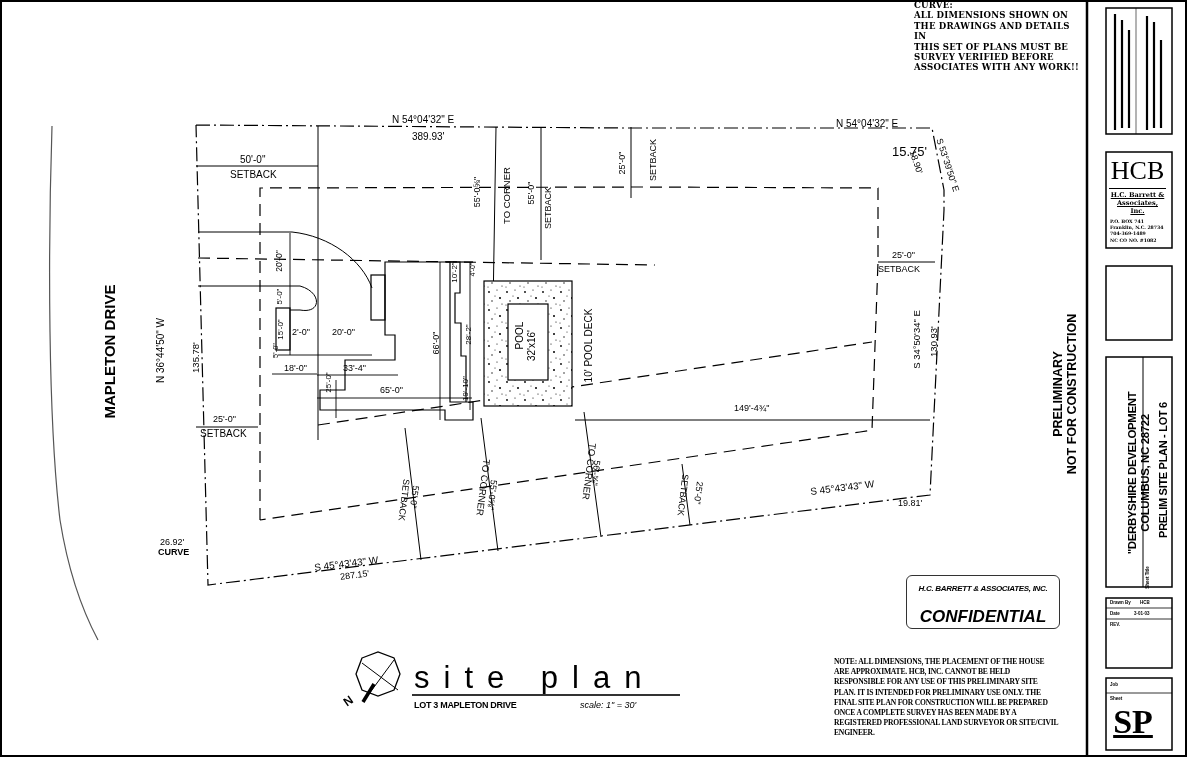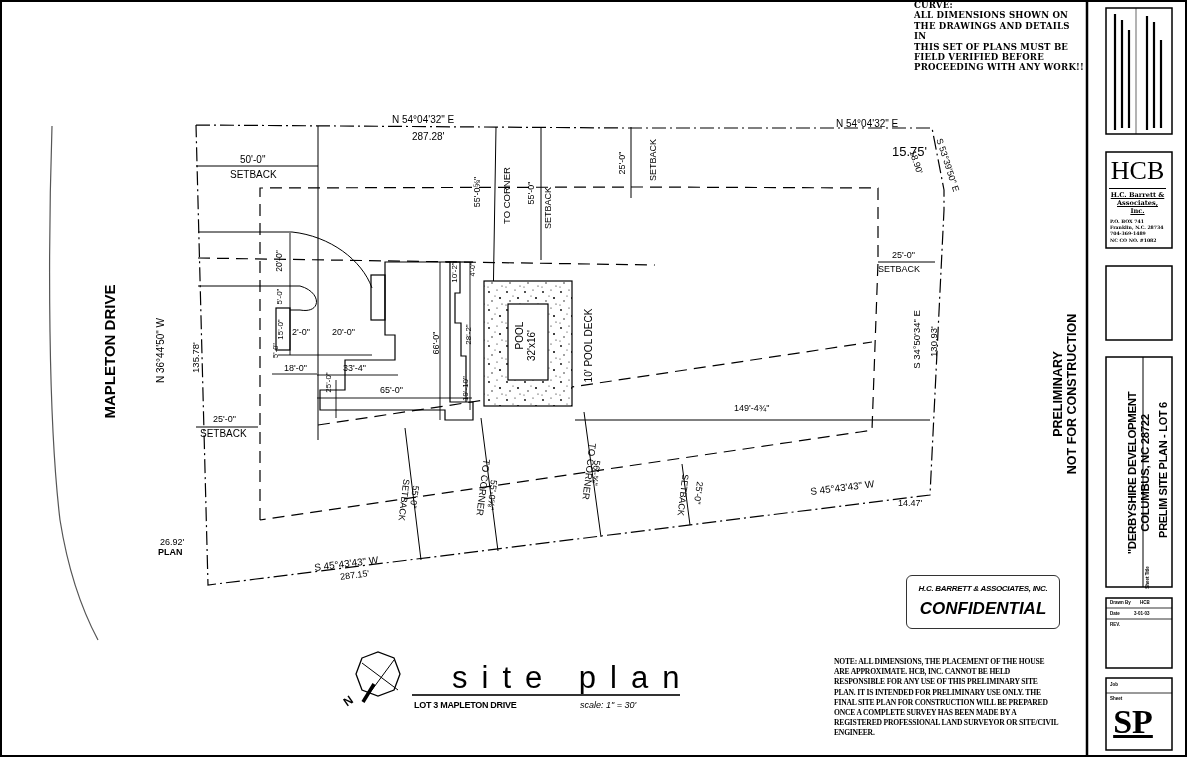--- a/index.html
+++ b/index.html
@@ -4,22 +4,22 @@
 <style>
   html,body{margin:0;padding:0;background:#fff;}
   body{width:1187px;height:757px;position:relative;overflow:hidden;font-family:"Liberation Sans",sans-serif;color:#000;}
   .sheet{position:absolute;left:0;top:0;width:1187px;height:757px;}
   svg{position:absolute;left:0;top:0;}
   .abs{position:absolute;}
   .note-top{left:914px;top:4px;width:170px;font-family:"DejaVu Serif",serif;font-weight:bold;font-size:8.6px;line-height:10.4px;letter-spacing:.2px;}
   .note-bottom{left:834px;top:657px;width:224px;font-family:Liberation Serif, serif;font-weight:bold;font-size:7.6px;line-height:10.2px;letter-spacing:-.2px;}
   .conf{left:906px;top:575px;width:152px;height:52px;border:1px solid #333;border-radius:6px;text-align:center;}
   .conf .c1{font-size:8px;font-weight:bold;font-style:italic;margin-top:8px;letter-spacing:-.3px;}
-  .conf .c2{font-size:17px;font-weight:bold;font-style:italic;margin-top:6px;}
-  .title-main{left:414px;top:660px;font-size:31px;letter-spacing:14px;margin-left:38px;}
+  .conf .c2{font-size:17px;font-weight:bold;font-style:italic;margin-top:14px;}
+  .title-main{left:414px;top:660px;font-size:31px;letter-spacing:14px;}
   .title-rule{left:412px;top:694px;width:268px;height:2px;background:#333;}
   .title-sub{left:414px;top:700px;font-size:9px;font-weight:bold;letter-spacing:-.3px;}
   .title-scale{left:580px;top:700px;font-size:9px;font-style:italic;}
   .tb{position:absolute;border:1.5px solid #000;}
   .rot{position:absolute;transform-origin:center center;white-space:nowrap;}
   .hcb-logo{font-family:"Liberation Serif",serif;font-size:26px;text-align:center;margin-top:4px;}
   .hcb-name{font-family:"DejaVu Serif",serif;font-size:6.6px;font-weight:bold;text-align:center;border-top:1px solid #000;margin:2px 3px 0;padding-top:2px;line-height:8px;text-decoration:underline;}
   .hcb-addr{font-family:"DejaVu Serif",serif;font-size:4.6px;font-weight:bold;padding:4px 4px 0;line-height:6.2px;}
   .sp{font-family:"Liberation Serif",serif;font-size:34px;font-weight:bold;text-align:center;}
   .tiny{font-size:4.5px;font-weight:bold;}
@@ -127,42 +127,42 @@
     <line x1="1154" y1="22" x2="1154" y2="128"></line>
     <line x1="1161" y1="40" x2="1161" y2="128"></line>
   </g>
 </svg>
 
 <div class="abs note-top">
   <div style="margin-top:-4px">CURVE:</div>
   <div>ALL DIMENSIONS SHOWN ON</div>
   <div>THE DRAWINGS AND DETAILS IN</div>
   <div>THIS SET OF PLANS MUST BE</div>
-  <div>FIELD VERIFIED BEFORE</div>
-  <div>PROCEEDING WITH ANY WORK!!</div>
+  <div>SURVEY VERIFIED BEFORE</div>
+  <div>ASSOCIATES WITH ANY WORK!!</div>
 </div>
 
 <div class="rot" style="left:44px;top:345px;width:130px;font-size:15px;font-weight:bold;transform:rotate(-90deg);">MAPLETON DRIVE</div>
 
 <div class="rot" style="left:392px;top:114px;font-size:10px;">N 54°04'32" E</div>
-<div class="rot" style="left:412px;top:131px;font-size:10px;">287.28'</div>
+<div class="rot" style="left:412px;top:131px;font-size:10px;">389.93'</div>
 <div class="rot" style="left:836px;top:118px;font-size:10px;">N 54°04'32" E</div>
 <div class="rot" style="left:892px;top:144px;font-size:13px;">15.75'</div>
 <div class="rot" style="left:920px;top:160px;font-size:9px;transform:rotate(72deg);">S 53°39'50" E</div>
 <div class="rot" style="left:904px;top:157px;font-size:9px;transform:rotate(72deg);">18.90'</div>
 <div class="rot" style="left:887px;top:334px;font-size:9.5px;transform:rotate(-90deg);">S 34°50'34" E</div>
 <div class="rot" style="left:918px;top:336px;font-size:9.5px;transform:rotate(-90deg);">130.93'</div>
 <div class="rot" style="left:810px;top:482px;font-size:10px;transform:rotate(-7deg);">S 45°43'43" W</div>
-<div class="rot" style="left:898px;top:498px;font-size:9px;">14.47'</div>
+<div class="rot" style="left:898px;top:498px;font-size:9px;">19.81'</div>
 <div class="rot" style="left:314px;top:558px;font-size:10px;transform:rotate(-7deg);">S 45°43'43" W</div>
 <div class="rot" style="left:340px;top:570px;font-size:9px;transform:rotate(-7deg);">287.15'</div>
 <div class="rot" style="left:128px;top:345px;font-size:10px;transform:rotate(-90deg);">N 36°44'50" W</div>
 <div class="rot" style="left:180px;top:352px;font-size:9.5px;transform:rotate(-90deg);">135.78'</div>
 <div class="rot" style="left:160px;top:537px;font-size:9px;">26.92'</div>
-<div class="rot" style="left:158px;top:547px;font-size:9px;font-weight:bold;">PLAN</div>
+<div class="rot" style="left:158px;top:547px;font-size:9px;font-weight:bold;">CURVE</div>
 
 <div class="rot" style="left:240px;top:154px;font-size:10px;">50'-0"</div>
 <div class="rot" style="left:230px;top:169px;font-size:10px;">SETBACK</div>
 <div class="rot" style="left:213px;top:414px;font-size:9px;">25'-0"</div>
 <div class="rot" style="left:200px;top:428px;font-size:10px;">SETBACK</div>
 <div class="rot" style="left:892px;top:250px;font-size:9px;">25'-0"</div>
 <div class="rot" style="left:878px;top:264px;font-size:9px;">SETBACK</div>
 <div class="rot" style="left:520px;top:188px;font-size:9px;transform:rotate(-90deg);">55'-0"</div>
 <div class="rot" style="left:527px;top:203px;font-size:9px;transform:rotate(-90deg);">SETBACK</div>
 <div class="rot" style="left:611px;top:158px;font-size:9px;transform:rotate(-90deg);">25'-0"</div>

